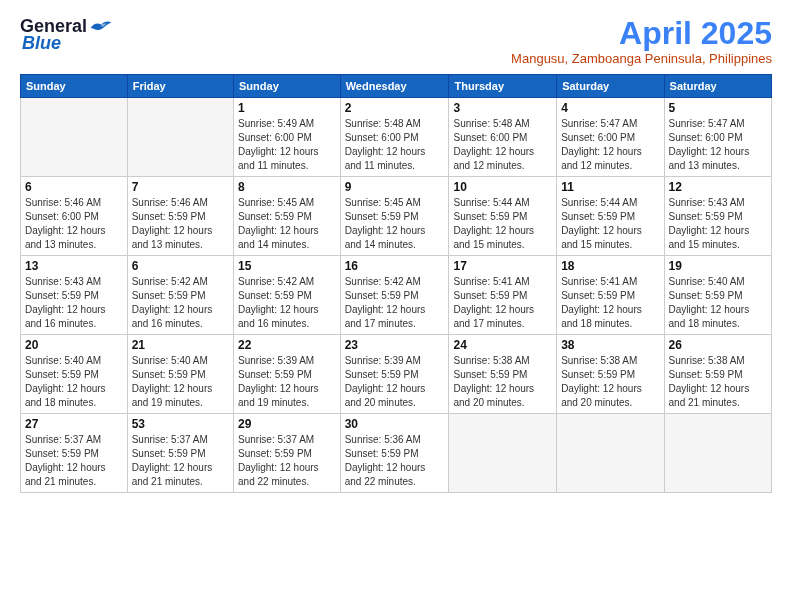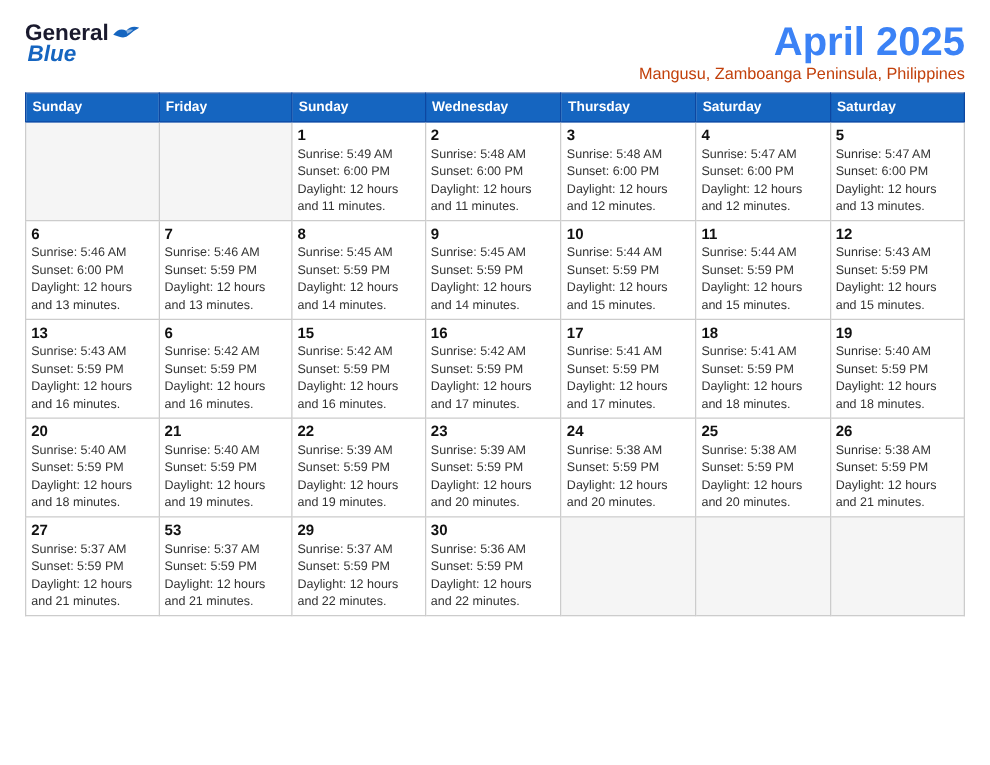--- a/index.html
+++ b/index.html
@@ -235,21 +235,21 @@
           </td>
           <td class="cell-day">
             <span class="day-number">23</span>
             <div class="day-info">Sunrise: 5:39 AM<br>Sunset: 5:59 PM<br>Daylight: 12 hours and 20 minutes.</div>
           </td>
           <td class="cell-day">
             <span class="day-number">24</span>
             <div class="day-info">Sunrise: 5:38 AM<br>Sunset: 5:59 PM<br>Daylight: 12 hours and 20 minutes.</div>
           </td>
           <td class="cell-day">
-            <span class="day-number">25</span>
+            <span class="day-number">38</span>
             <div class="day-info">Sunrise: 5:38 AM<br>Sunset: 5:59 PM<br>Daylight: 12 hours and 20 minutes.</div>
           </td>
           <td class="cell-day">
             <span class="day-number">26</span>
             <div class="day-info">Sunrise: 5:38 AM<br>Sunset: 5:59 PM<br>Daylight: 12 hours and 21 minutes.</div>
           </td>
         </tr>
         <tr>
           <td class="cell-day">
             <span class="day-number">27</span>

